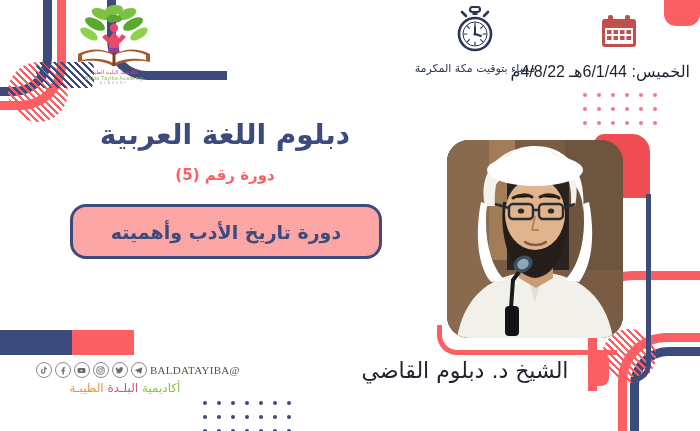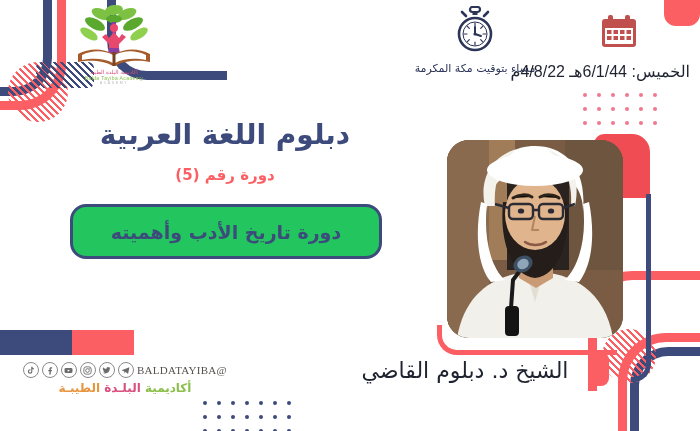--- a/index.html
+++ b/index.html
@@ -147,21 +147,21 @@
     font-family:"DejaVu Sans",sans-serif;
   }
   .title-sub{
     position:absolute;left:50px;top:166px;width:350px;
     text-align:center;direction:rtl;
     font-size:15px;font-weight:bold;color:#fb5e63;
     font-family:"DejaVu Sans",sans-serif;
   }
   .banner{
     position:absolute;left:70px;top:204px;width:312px;height:55px;
-    background:#22c55e;border:3px solid #3c4b7c;border-radius:16px;
+    background:#fca5a5;border:3px solid #3c4b7c;border-radius:16px;
     display:flex;align-items:center;justify-content:center;
     box-sizing:border-box;
   }
   .banner span{
     direction:rtl;font-size:19px;font-weight:bold;color:#3c4b7c;
     font-family:"DejaVu Sans",sans-serif;
   }
 
   
   .photo-wrap{
@@ -196,39 +196,39 @@
     font-family:"DejaVu Sans",sans-serif;
   }
   .speaker-tick{
     position:absolute;left:595px;top:352px;width:14px;height:34px;
     background:#fb5e63;border-radius:0 8px 8px 0;
   }
 
   
   .footer{position:absolute;left:10px;top:362px;width:230px;text-align:center;}
   .handle-row{
-    display:flex;align-items:center;justify-content:center;gap:3px;
+    display:flex;align-items:center;gap:3px;
   }
   .handle{
     font-size:11px;color:#55524e;letter-spacing:.3px;
     font-family:"Liberation Serif",serif;
   }
   .sicon{
     width:14px;height:14px;border:1px solid #8a8a8a;border-radius:50%;
     display:flex;align-items:center;justify-content:center;
     color:#6b6b6b;
   }
   .sicon svg{display:block;}
   .url{
     margin-top:3px;font-size:13px;font-weight:bold;color:#2c2a26;
     letter-spacing:-.2px;
     font-family:"Liberation Serif",serif;
   }
   .acad{
-    margin-top:3px;font-size:12px;direction:rtl;font-weight:bold;
+    margin-top:3px;font-size:12px;direction:rtl;font-weight:normal;
     font-family:"DejaVu Sans",sans-serif;
   }
   .acad .c1{color:#8bbf4a;}
   .acad .c2{color:#d94f7e;}
   .acad .c3{color:#e8953f;}
 </style>
 </head>
 <body>
 
 <div id="poster">

